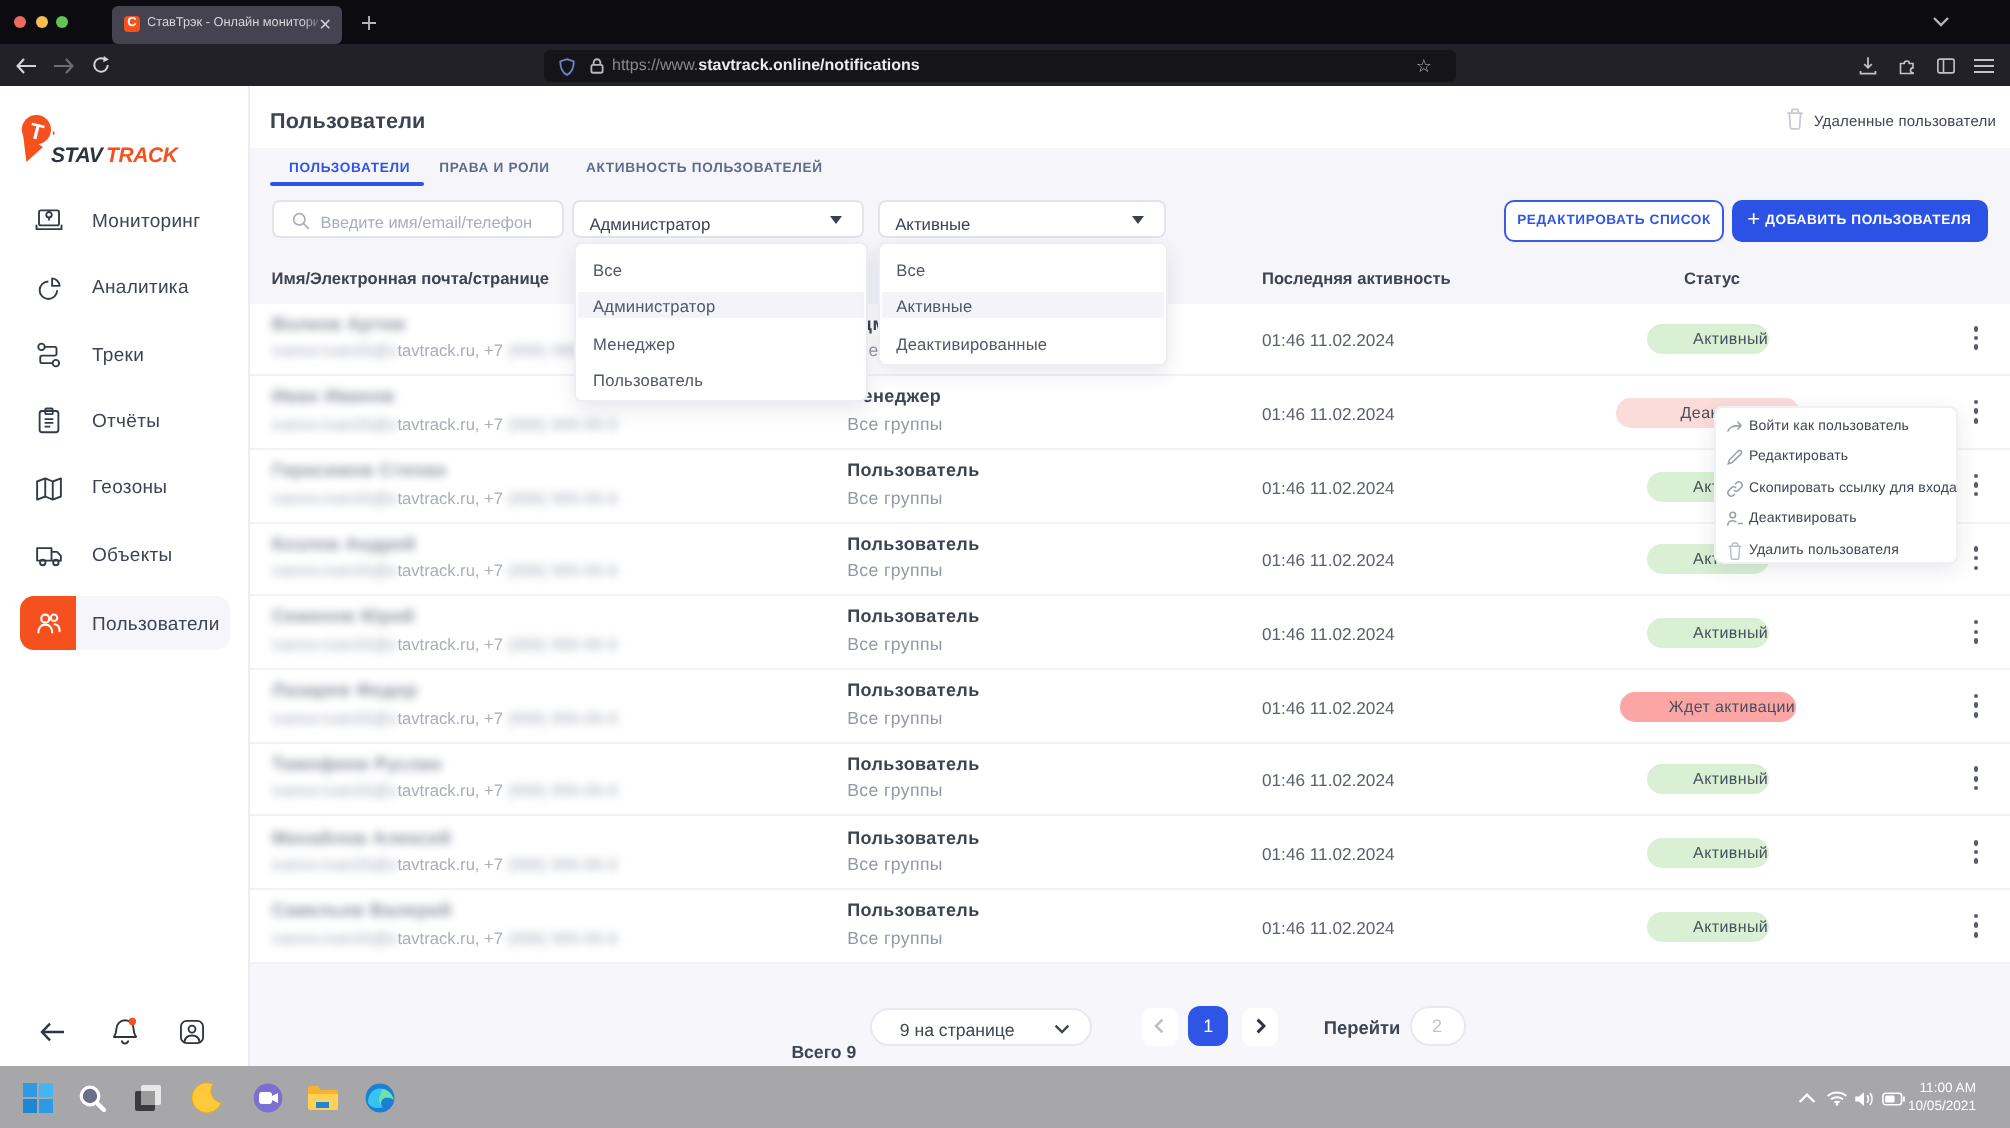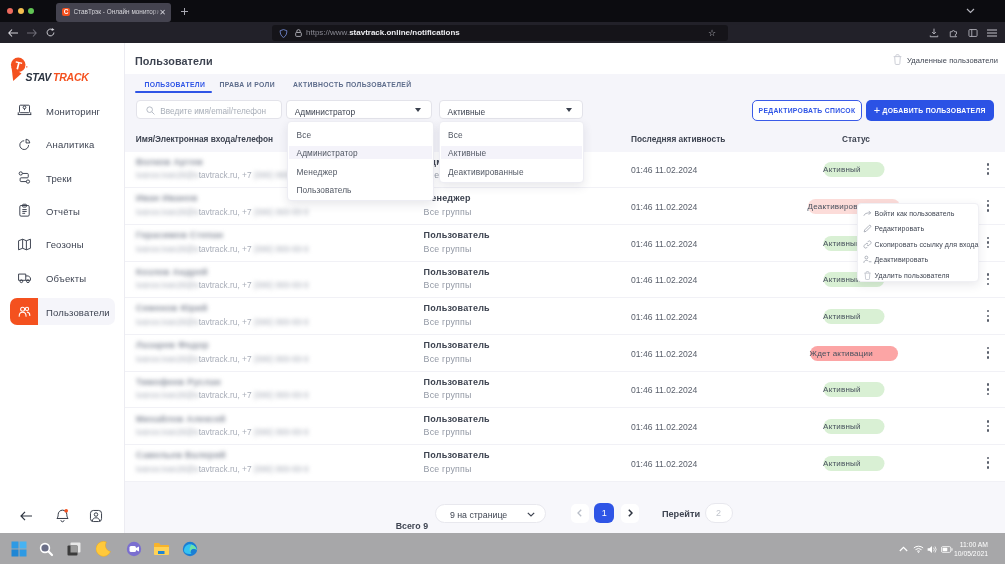--- a/index.html
+++ b/index.html
@@ -37,21 +37,21 @@
 
   .hcell { position:absolute; top:133.5px; font-size:8.3px; font-weight:bold; color:#3d4350; z-index:2; letter-spacing:0px; }
 
   .row { position:absolute; left:125px; width:880px; height:36.7px; background:#fff; border-bottom:1px solid #f1f1f6; }
   .nm { position:absolute; left:11px; top:5px; font-size:9px; font-weight:bold; color:#878d9a; filter:blur(2.2px); white-space:nowrap; letter-spacing:0.3px; }
   .em { position:absolute; left:11px; top:18.5px; font-size:8.3px; color:#a9aeb9; white-space:nowrap; }
   .em .bl { filter:blur(2.1px); }
   .role { position:absolute; left:298.6px; top:5px; font-size:9px; font-weight:bold; color:#3d4350; letter-spacing:0.2px; }
   .grp { position:absolute; left:298.6px; top:18.5px; font-size:8.8px; color:#9298a4; letter-spacing:0.2px; }
   .act { position:absolute; left:506px; top:13.5px; font-size:8.6px; color:#5a606c; }
-  .badge { position:absolute; left:728.6px; top:10.5px; height:15px; border-radius:8px; font-size:8px; color:#47505d; line-height:15.5px; text-align:left; transform:translateX(-50%); letter-spacing:0.2px; }
+  .badge { position:absolute; left:728.6px; top:10.5px; height:15px; border-radius:8px; font-size:8px; color:#47505d; line-height:15.5px; text-align:right; transform:translateX(-50%); letter-spacing:0.2px; }
   .dots { position:absolute; left:861.5px; top:11.5px; width:3px; height:14px; }
   .dots i { position:absolute; left:0; width:2.6px; height:2.6px; border-radius:50%; background:#585e6a; }
 
   
   .navitem { position:absolute; left:0; width:124px; height:28px; z-index:11; }
   .navitem svg { position:absolute; left:17px; top:50%; margin-top:-7.5px; }
   .navitem .lbl { position:absolute; left:46px; top:50%; transform:translateY(-50%); font-size:9.5px; color:#3e4452; letter-spacing:0.15px; white-space:nowrap; }
 
   
   .panel { position:absolute; background:#fff; border:1px solid #ededf3; border-radius:4px; box-shadow:0 4px 10px rgba(40,40,70,0.10); z-index:20; }
@@ -154,21 +154,21 @@
     <span class="caret" style="right:10px;"></span>
   </div>
   <div class="field" style="left:438.6px; width:144px;">
     <span class="abs" style="left:8px; top:5.5px; font-size:8.4px; color:#3d4350;">Активные</span>
     <span class="caret" style="right:10px;"></span>
   </div>
 
   <div class="abs" style="left:752px; top:99.5px; width:110px; height:21px; background:#fff; border:1px solid #3a5be8; border-radius:5px; z-index:2; color:#2f55e6; font-size:6.8px; font-weight:bold; letter-spacing:0.3px; text-align:center; line-height:20px;">РЕДАКТИРОВАТЬ СПИСОК</div>
   <div class="abs" style="left:865.7px; top:99.5px; width:128px; height:21px; background:#2b52e5; border-radius:5px; z-index:2; color:#fff; font-size:6.8px; font-weight:bold; letter-spacing:0.3px; text-align:center; line-height:21px;"><span style="font-size:11px; font-weight:normal; vertical-align:-1px;">+</span> ДОБАВИТЬ ПОЛЬЗОВАТЕЛЯ</div>
 
-  <div class="hcell" style="left:135.8px;">Имя/Электронная входа/телефон</div>
+  <div class="hcell" style="left:135.8px;">Имя/Электронная почта/странице</div>
   <div class="hcell" style="left:631px;">Последняя активность</div>
   <div class="hcell" style="left:842px;">Статус</div>
 
     <div class="row" style="top:151.6px;">
     <div class="nm">Волков Артем</div>
     <div class="em"><span class="bl">ivanov.ivan26@s</span>tavtrack.ru, +7 <span class="bl">(999) 999-99-9</span></div>
     <div class="role">Администратор</div>
     <div class="grp">Все группы</div>
     <div class="act">01:46 11.02.2024</div>
     <div class="badge" style="width:61px; background:#d9f0d4;">Активный</div>

